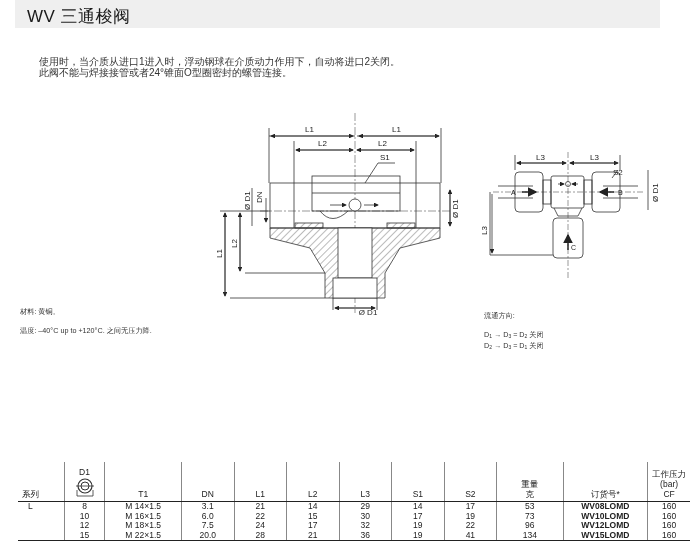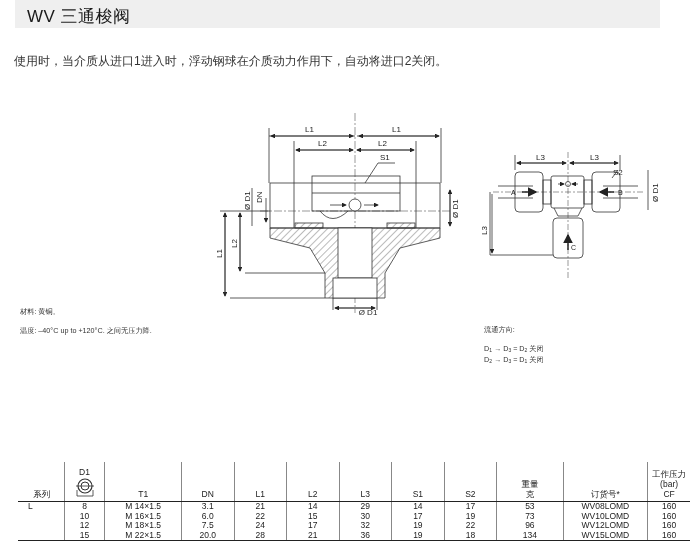--- a/index.html
+++ b/index.html
@@ -1,45 +1,46 @@
 <!DOCTYPE html>
 <html><head>
 <meta charset="utf-8">
 <style>
   html, body { margin:0; padding:0; background:#ffffff; }
   body { width:690px; height:560px; position:relative; overflow:hidden;
          font-family:"Liberation Sans", "DejaVu Sans", sans-serif; color:#222; }
   .title-bar { position:absolute; left:15px; top:0; width:645px; height:28px; background:#efefef; }
   .title { position:absolute; left:27px; top:5px; font-size:17px; font-weight:normal; color:#1a1a1a; letter-spacing:0.5px; }
-  .desc { position:absolute; left:14px; top:56px; font-size:12px; line-height:11px; color:#333; }
+  .desc { position:absolute; left:39px; top:56px; font-size:10px; line-height:11px; color:#333; }
   .drawing-main { position:absolute; left:200px; top:108px; width:280px; height:210px; }
   .drawing-side { position:absolute; left:478px; top:150px; width:185px; height:130px; }
   .notes { position:absolute; left:20px; top:304px; font-size:7.2px; color:#333; }
   .notes div { height:15px; line-height:15px; margin-bottom:4px; }
-  .flow { position:absolute; left:484px; top:322px; font-size:7.2px; color:#333; }
+  .flow { position:absolute; left:484px; top:308px; font-size:7.2px; color:#333; }
   .flow .h { height:22px; line-height:15px; }
   .flow .r { line-height:10px; }
   sub { font-size:5px; vertical-align:-1px; }
   table.spec { position:absolute; left:18px; top:462px; border-collapse:collapse; font-size:8.5px; color:#222; }
   table.spec th { font-weight:normal; vertical-align:bottom; text-align:center; padding:0 2px 2px 2px; height:37px; border-left:1.5px solid #888; border-bottom:1.5px solid #222; line-height:10px; }
-  table.spec th:first-child { border-left:none; text-align:center; padding-left:4px; }
+  table.spec th:first-child { border-left:none; text-align:left; padding-left:4px; }
   table.spec td { text-align:center; border-left:1.5px solid #888; padding:0 2px; height:9.5px; line-height:9.5px; }
   table.spec td:first-child { border-left:none; text-align:left; padding-left:10px; }
   table.spec tr.last td { border-bottom:1.5px solid #222; }
-  td.bold { font-weight:normal; }
+  td.bold { font-weight:bold; }
   .w-series{width:40px}.w-d1{width:36px}.w-t1{width:72px}.w-dn{width:48px}.w-l1{width:48px}.w-l2{width:48px}.w-l3{width:48px}.w-s1{width:48px}.w-s2{width:48px}.w-wt{width:62px}.w-ord{width:80px}.w-pr{width:38px}
 </style>
 </head>
 <body>
 
 <div class="title-bar"></div>
 <div class="title">WV  三通梭阀</div>
 
 <div class="desc">
   <div>使用时，当介质从进口1进入时，浮动钢球在介质动力作用下，自动将进口2关闭。</div>
+  <div>此阀不能与焊接接管或者24°锥面O型圈密封的螺管连接。</div>
 </div>
 
 <svg class="drawing-main" viewBox="0 0 280 210" xmlns="http://www.w3.org/2000/svg" font-family="Liberation Sans, sans-serif" font-size="8">
   <defs>
     <pattern id="hatch" width="5" height="5" patternUnits="userSpaceOnUse" patternTransform="rotate(45)">
       <line x1="0" y1="0" x2="0" y2="5" stroke="#555" stroke-width="0.8"></line>
     </pattern>
     <marker id="ar" markerWidth="6" markerHeight="6" refX="5" refY="3" orient="auto">
         <path d="M0,0 L6,3 L0,6 z" fill="#222"></path>
       </marker>
@@ -269,19 +270,19 @@
     </tr>
     <tr class="last">
       <td></td>
       <td>15</td>
         <td>M 22×1.5</td>
         <td>20.0</td>
       <td>28</td>
         <td>21</td>
         <td>36</td>
       <td>19</td>
-        <td>18</td>
+        <td>41</td>
         <td>134</td>
       <td class="bold">WV15LOMD</td>
         <td>160</td>
     </tr>
   </tbody>
 </table>
 
 </body></html>

